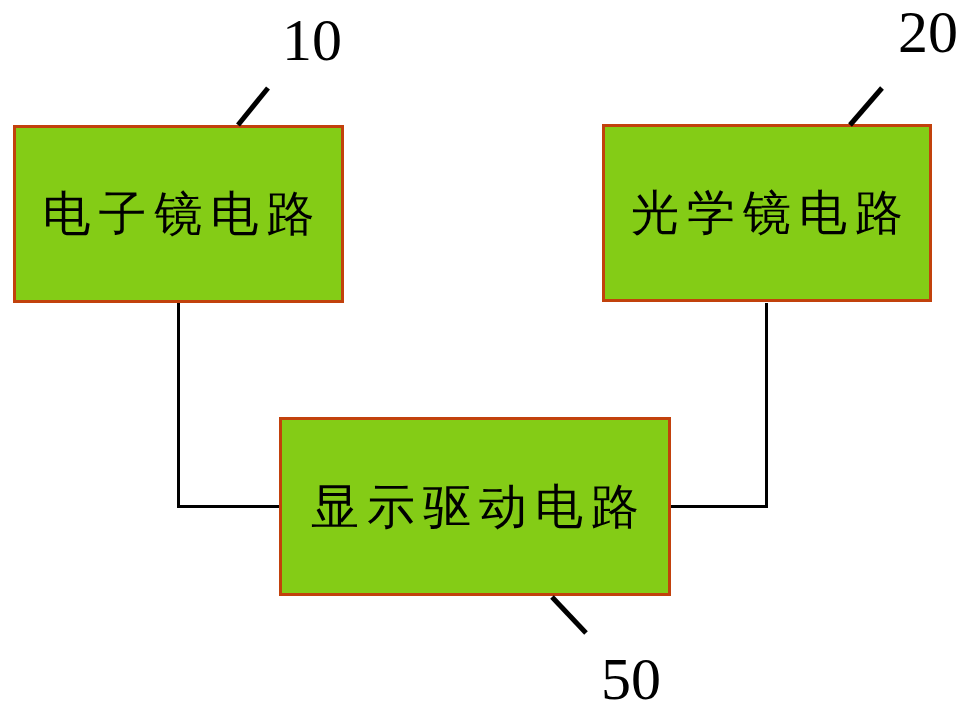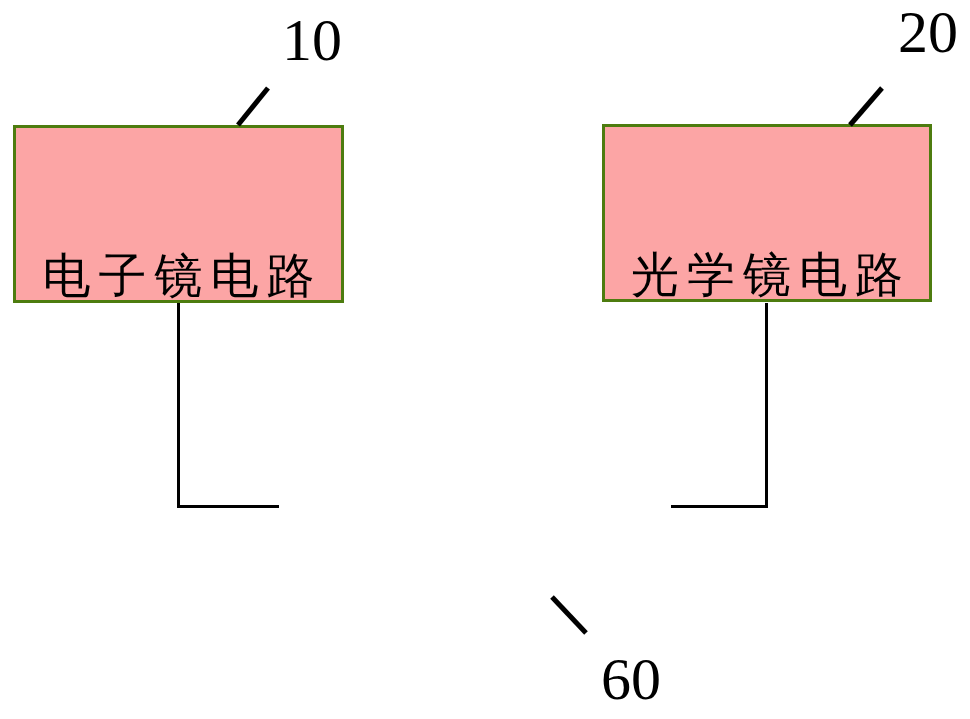--- a/index.html
+++ b/index.html
@@ -12,24 +12,24 @@
     width: 970px;
     height: 719px;
     background: #ffffff;
     font-family: "Liberation Serif", serif;
     overflow: hidden;
     color: #000000;
   }
   .node-box {
     position: absolute;
     box-sizing: border-box;
-    border: 3px solid #4d7c0f;
-    background: #fca5a5;
+    border: 3px solid #c2410c;
+    background: #84cc16;
     display: flex;
-    align-items: flex-end;
+    align-items: center;
     justify-content: center;
   }
   .node-label {
     font-size: 48px;
     letter-spacing: 8px;
     text-indent: 8px;
     white-space: nowrap;
     line-height: 1;
   }
   #box-10 { left: 13px;  top: 125px; width: 331px; height: 178px; }
@@ -70,29 +70,32 @@
 <div class="canvas">
 
   <div class="node-box" id="box-10">
     <span class="node-label">电子镜电路</span>
   </div>
 
   <div class="node-box" id="box-20">
     <span class="node-label">光学镜电路</span>
   </div>
 
+  <div class="node-box" id="box-30">
+    <span class="node-label">显示驱动电路</span>
+  </div>
 
   <div class="connector" id="conn-left-v"></div>
   <div class="connector" id="conn-left-h"></div>
   <div class="connector" id="conn-right-v"></div>
   <div class="connector" id="conn-right-h"></div>
 
   <svg class="leader-lines" width="970" height="719" viewBox="0 0 970 719">
     <line x1="238" y1="125" x2="268" y2="88" stroke="#000000" stroke-width="5"></line>
     <line x1="850" y1="125" x2="882" y2="88" stroke="#000000" stroke-width="5"></line>
     <line x1="552" y1="597" x2="586" y2="633" stroke="#000000" stroke-width="5"></line>
   </svg>
 
   <div class="ref-number" id="ref-10">10</div>
   <div class="ref-number" id="ref-20">20</div>
-  <div class="ref-number" id="ref-30">60</div>
+  <div class="ref-number" id="ref-30">50</div>
 
 </div>
 
 </body></html>

